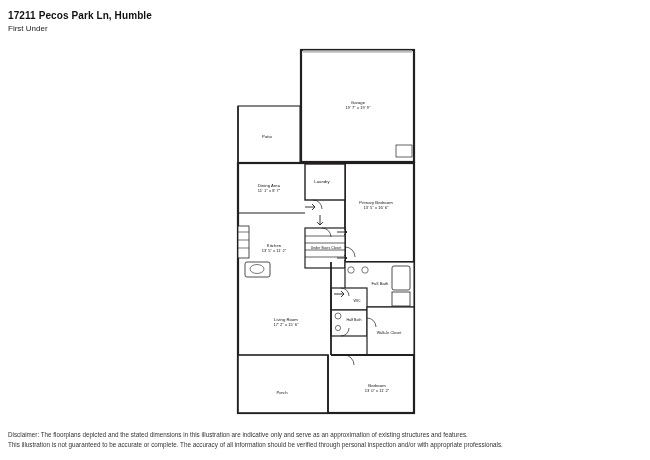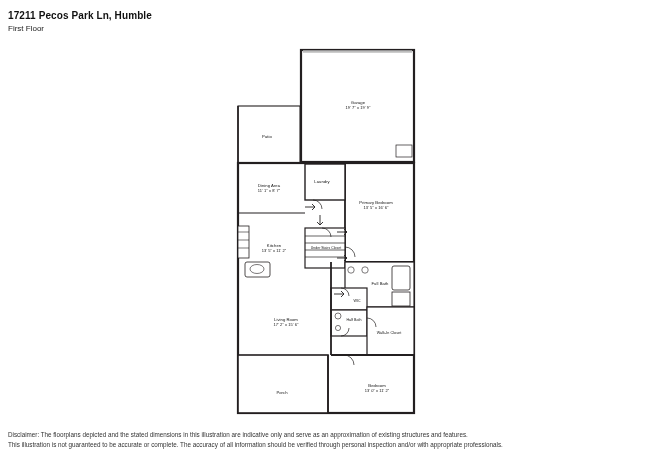--- a/index.html
+++ b/index.html
@@ -60,21 +60,21 @@
     letter-spacing: 0.05px;
   }
   .rlabel .nm { display: block; }
   .rlabel .dm { display: block; font-size: 4px; }
 </style>
 </head>
 <body>
 
 <div id="title-block">
   <div class="addr">17211 Pecos Park Ln, Humble</div>
-  <div class="floor">First Floor</div>
+  <div class="floor">First Under</div>
 </div>
 
 <svg id="plan" viewBox="0 0 650 460" xmlns="http://www.w3.org/2000/svg">
   <g stroke="#231f20" fill="none">
 
     <rect x="301" y="50" width="113" height="112" stroke-width="2.2" fill="#ffffff"></rect>
 
     <line x1="303" y1="51.5" x2="412" y2="51.5" stroke="#bdbdbd" stroke-width="2.6"></line>
 
     <rect x="238" y="106" width="62" height="58" stroke-width="1.1" fill="#ffffff"></rect>

